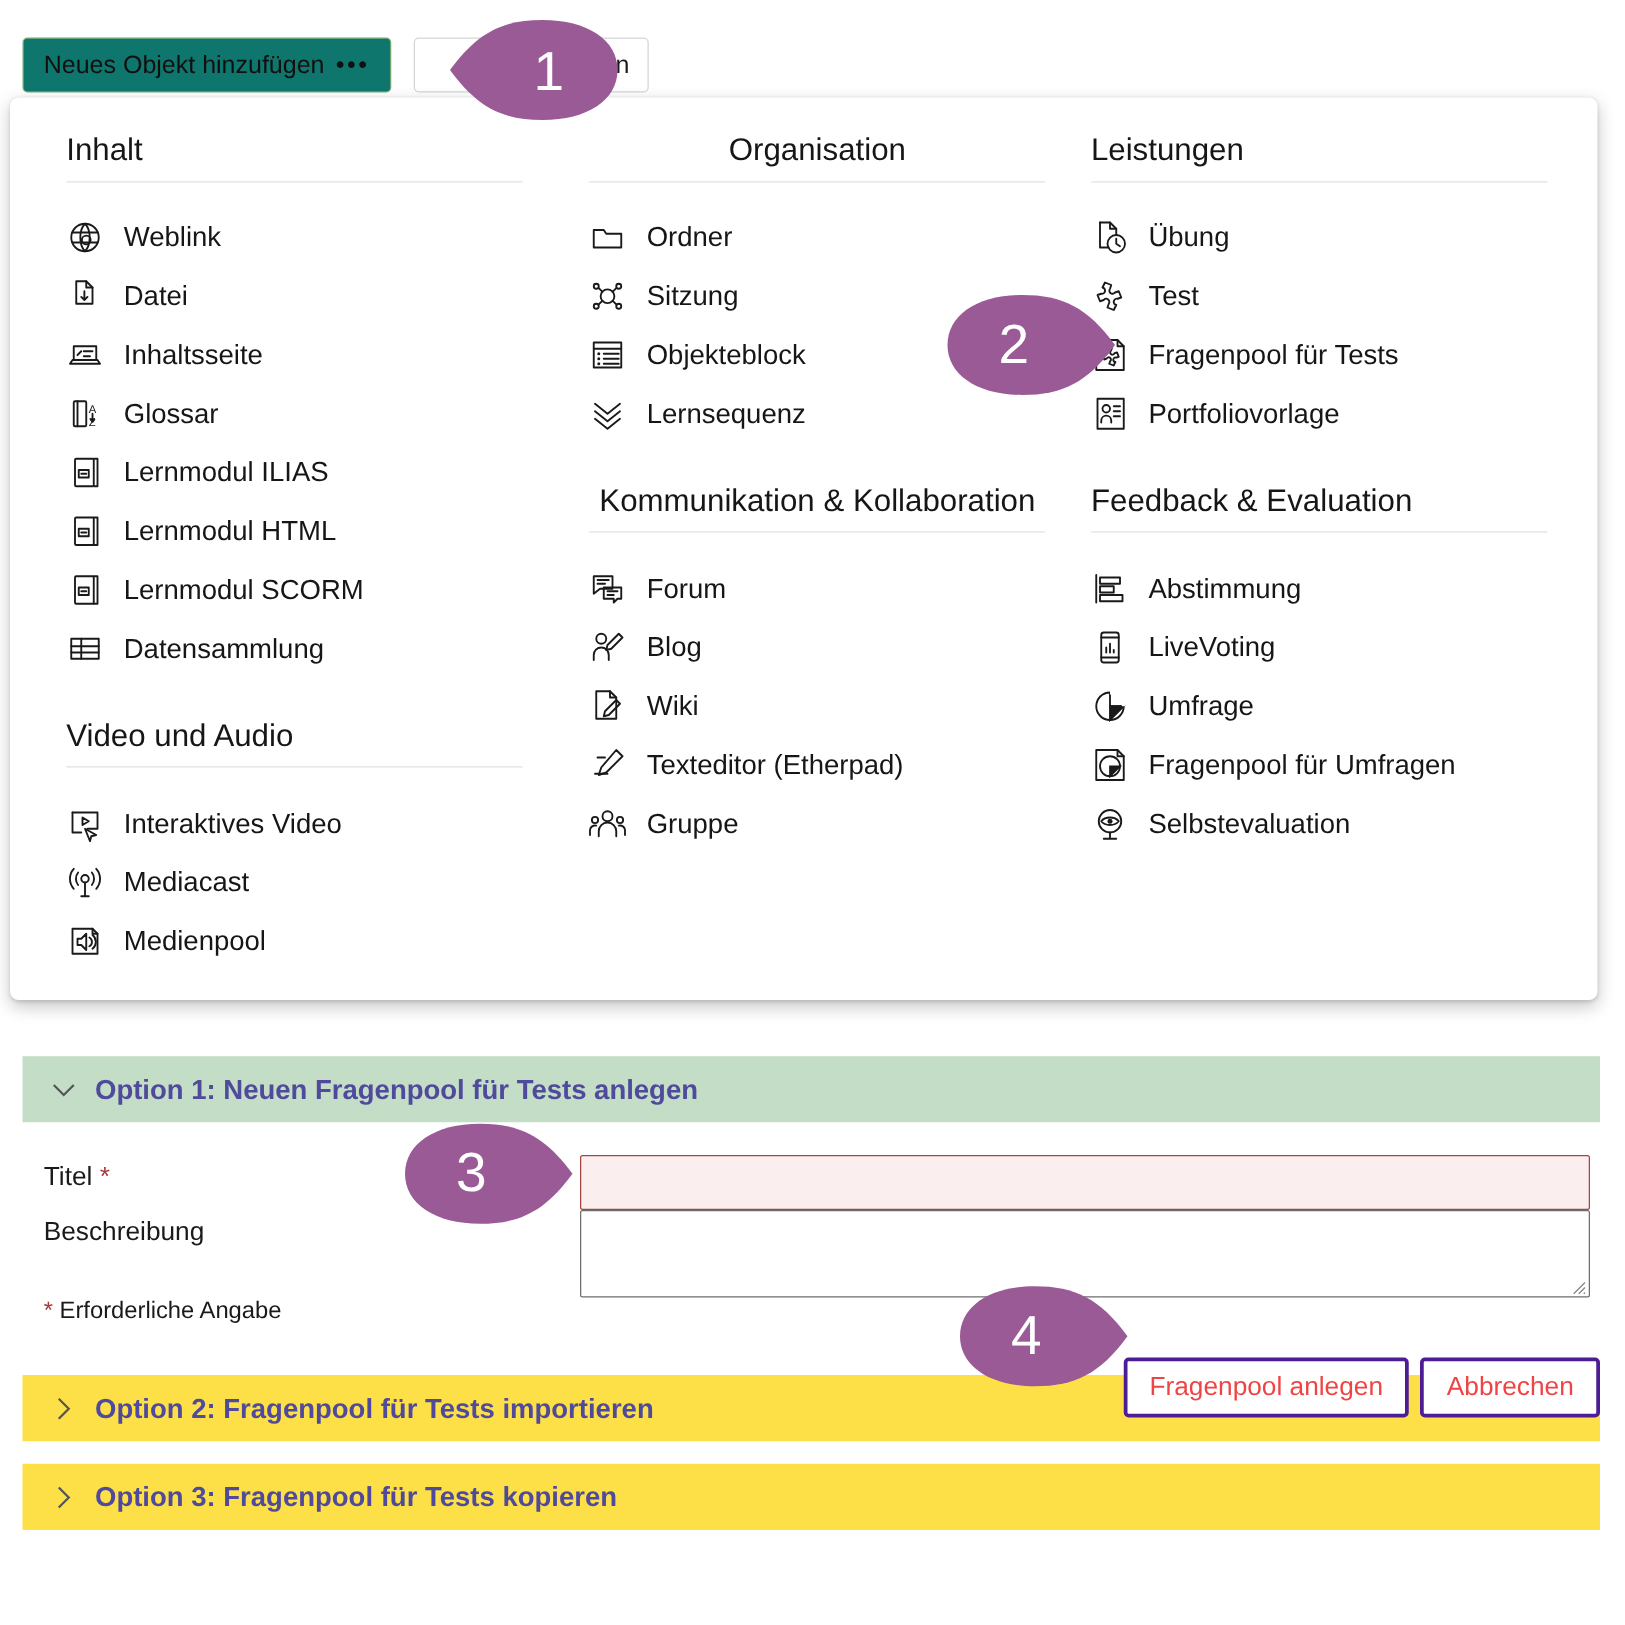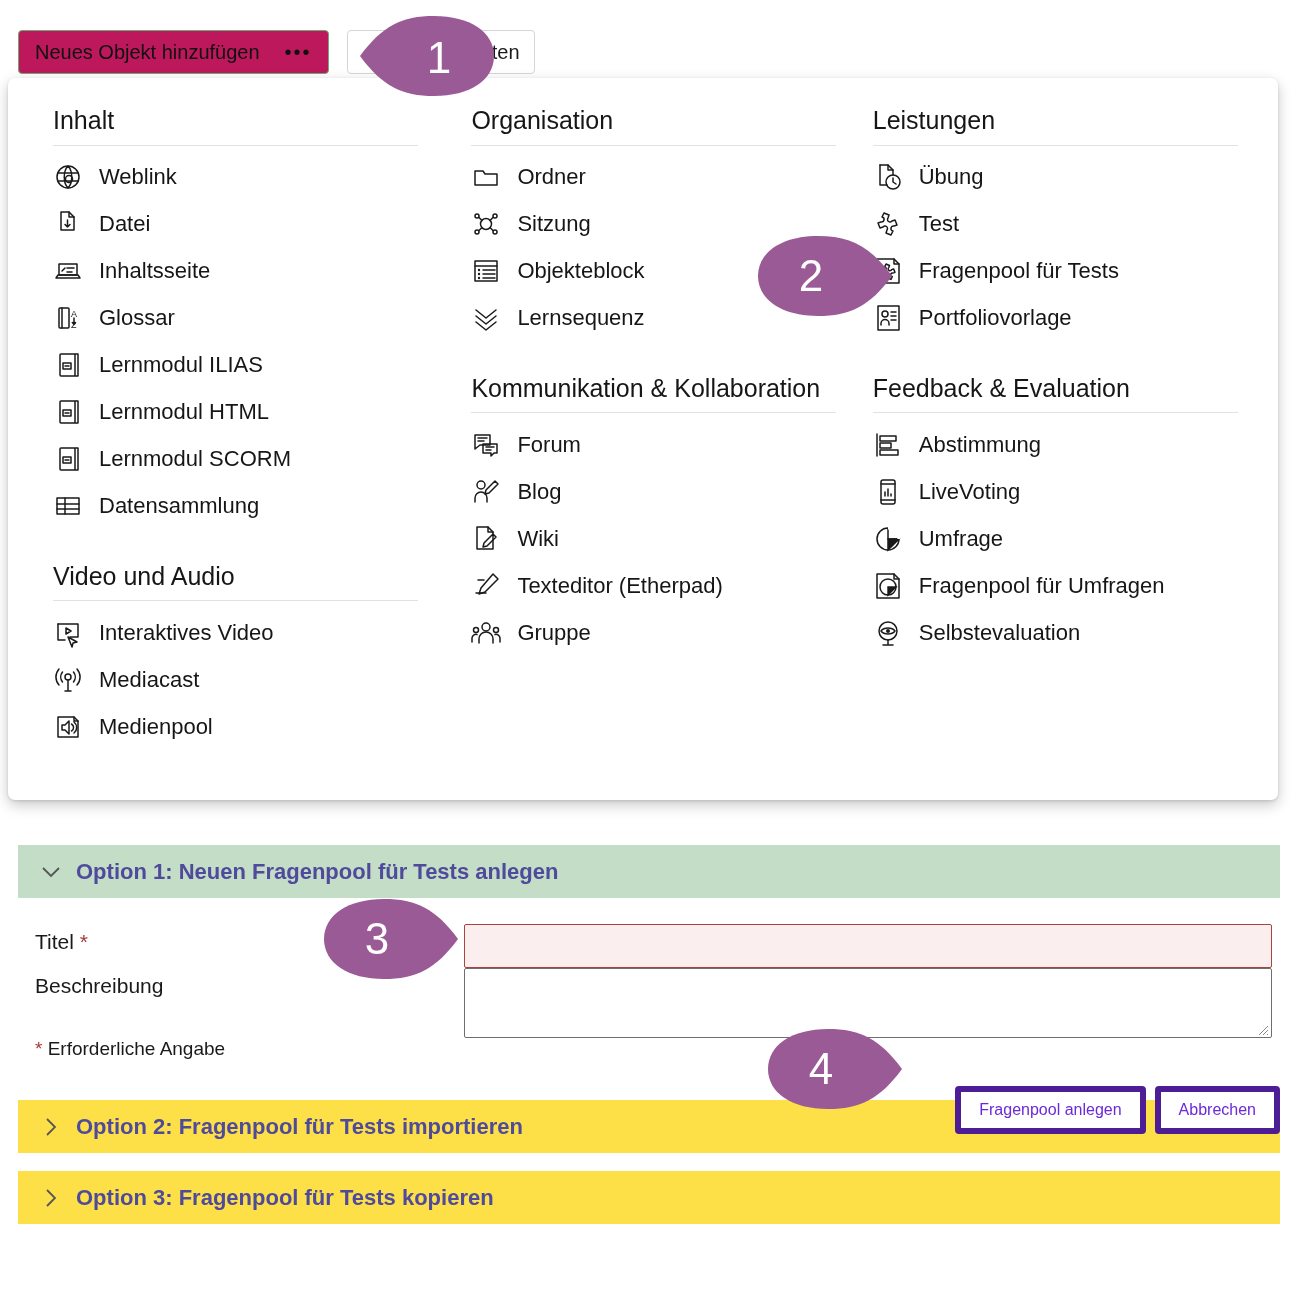--- a/index.html
+++ b/index.html
@@ -29,24 +29,23 @@
   .tb-btn {
     display: flex;
     align-items: center;
     padding: 0 16px;
     font-size: 20px;
     border-radius: 4px;
     box-sizing: border-box;
     white-space: nowrap;
   }
   .tb-btn.primary {
-    background: #be185d;
+    background: #0f766e;
     border: 1px solid #72a972;
     color: #101010;
-    gap: 16px;
   }
   .tb-btn.ghost {
     background: #ffffff;
     border: 1px solid #d5d5d5;
     color: #1a1a1a;
     width: 188px;
     justify-content: flex-end;
     padding-right: 14px;
   }
   .ellipsis-icon {
@@ -74,31 +73,31 @@
     left: 0; top: 0;
     width: 100%;
     display: flex;
   }
   .col {
     width: 425px;
     padding-left: 45px;
     padding-top: 28px;
     box-sizing: border-box;
   }
-  .col.c2 { padding-left: 40px; }
+  .col.c2 { padding-left: 40px; text-align: center; }
   .col.c3 { padding-left: 18px; }
 
   .group-title {
     font-size: 25px;
     font-weight: 400;
     color: #161616;
     line-height: 1.18;
     padding-bottom: 9px;
     border-bottom: 1px solid #e2e2e2;
-    margin-bottom: 8px;
+    margin-bottom: 21px;
     max-width: 365px;
   }
   .group + .group { margin-top: 32px; }
 
   .menu-item {
     display: flex;
     align-items: center;
     gap: 16px;
     height: 47px;
     font-size: 22px;
@@ -189,24 +188,24 @@
   }
   #btn-row {
     position: absolute;
     right: 0;
     top: 188px;
     display: flex;
     gap: 9px;
   }
   .form-btn {
     background: #ffffff;
-    border: 6px solid #4c1d95;
+    border: 3px solid #4c1d95;
     border-radius: 4px;
-    font-size: 16px;
-    color: #6d28d9;
+    font-size: 21px;
+    color: #ef4444;
     padding: 9px 18px;
     font-family: "Liberation Sans", sans-serif;
     cursor: pointer;
     white-space: nowrap;
   }
   .acc-section + .acc-section { margin-top: 18px; }
 
   
   .marker {
     position: absolute;

